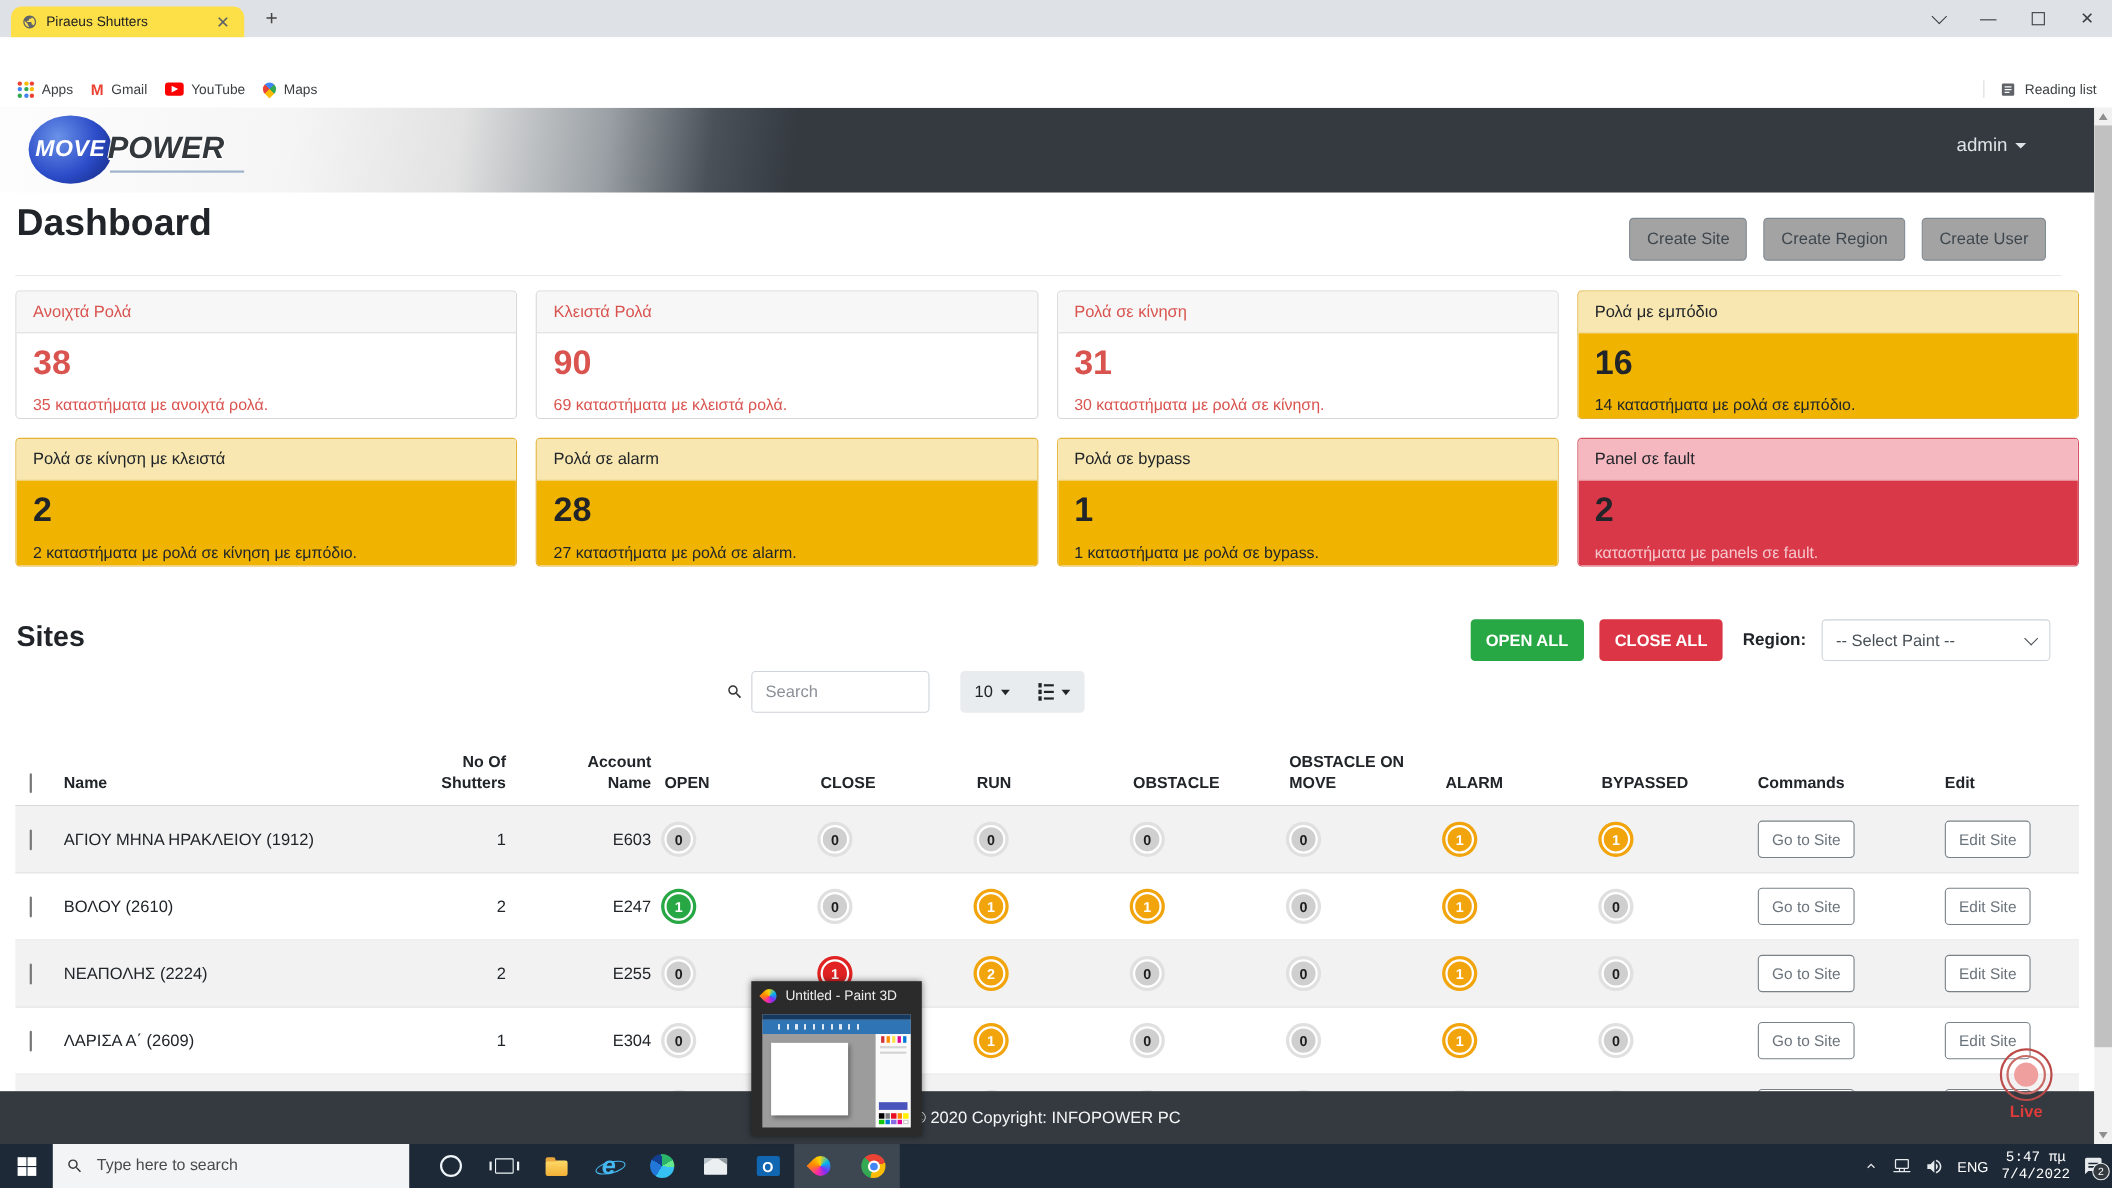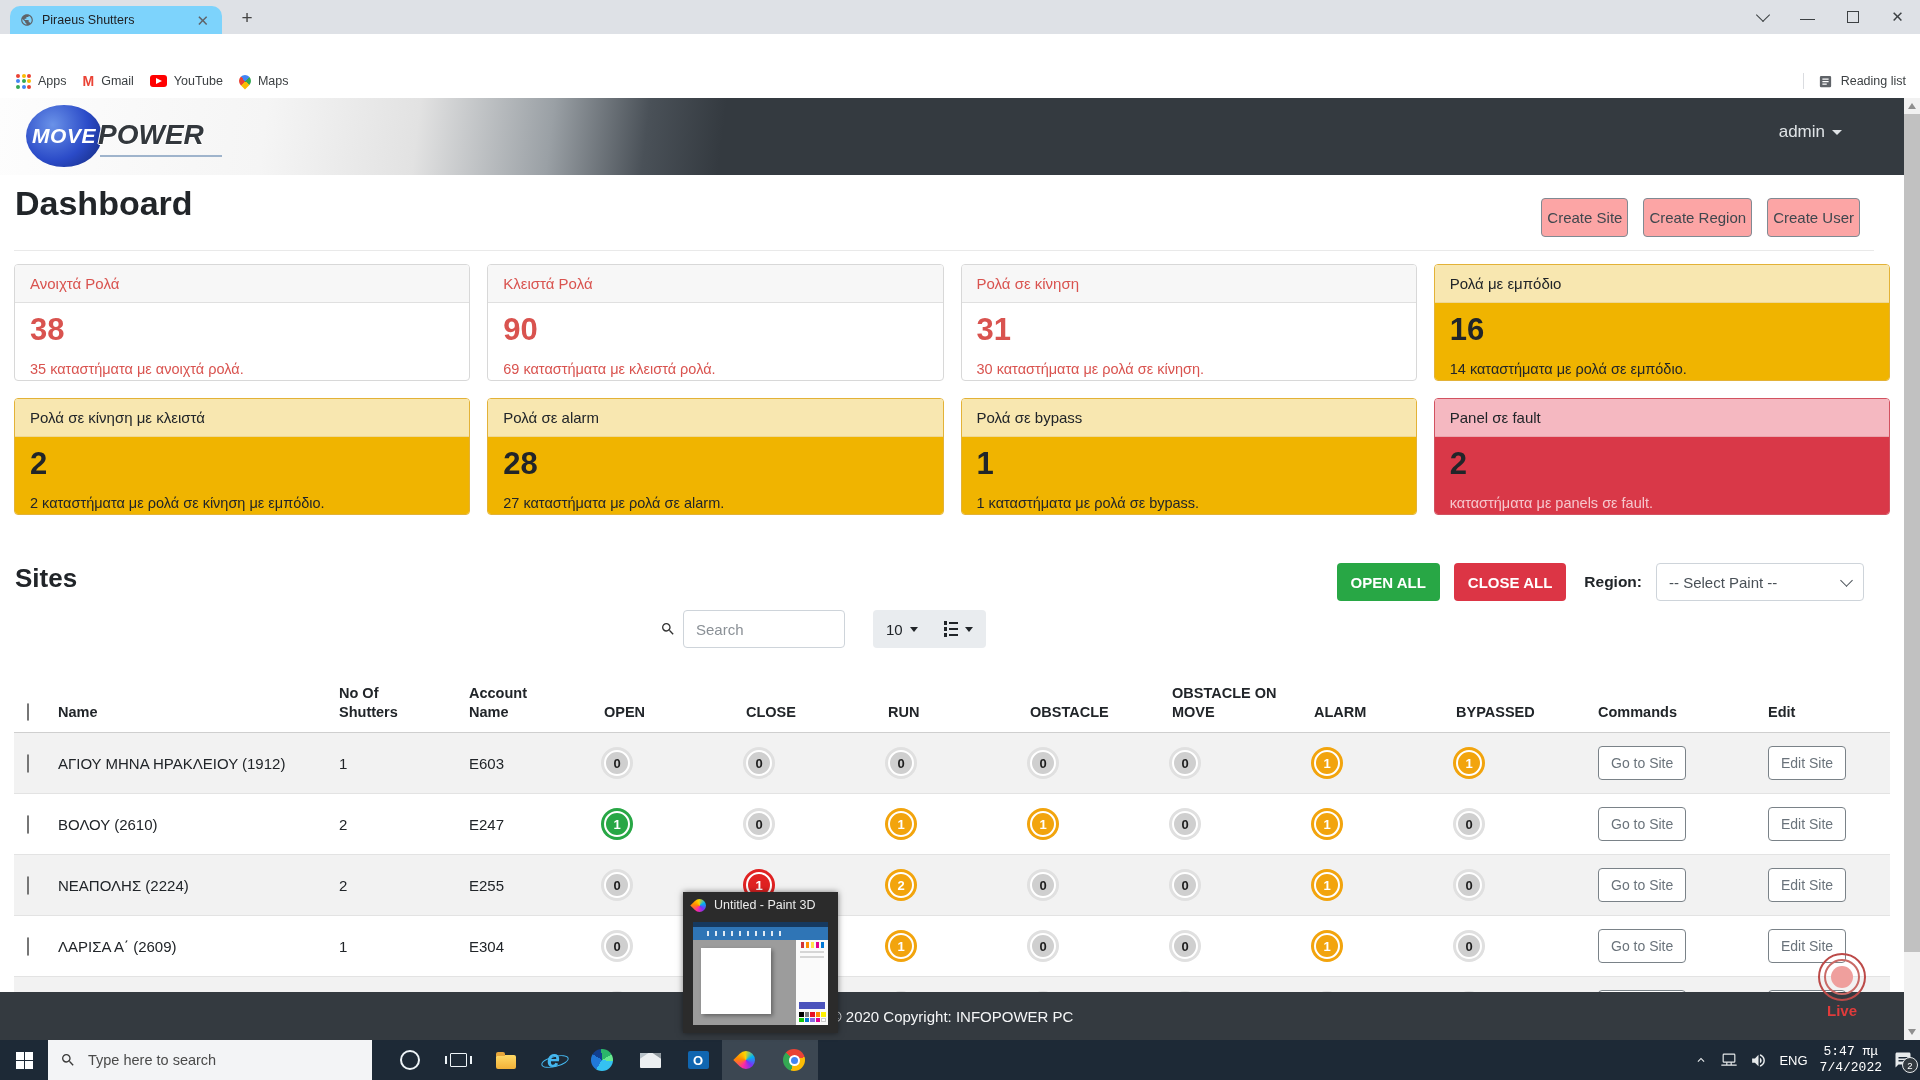--- a/index.html
+++ b/index.html
@@ -2,21 +2,21 @@
 <html><head>
 <meta charset="utf-8">
 <style>
   html,body{margin:0;padding:0;background:#000;}
   .screen{position:relative;width:1920px;height:1080px;overflow:hidden;background:#fff;
     font-family:"Liberation Sans","DejaVu Sans",sans-serif;color:#212529;}
   svg{display:block}
 
   
   .tabstrip{position:absolute;left:0;top:0;width:100%;height:34px;background:#dee1e6;}
-  .tab{position:absolute;left:10px;top:6px;width:212px;height:28px;background:#7dd3fc;border-radius:10px 10px 0 0;
+  .tab{position:absolute;left:10px;top:6px;width:212px;height:28px;background:#fde047;border-radius:10px 10px 0 0;
     display:flex;align-items:center;padding:0 10px;box-sizing:border-box;}
   .tab-title{flex:1;font-size:12.5px;color:#202124;margin-left:8px;white-space:nowrap;overflow:hidden;}
   .tab-close{color:#5f6368;font-size:15px;line-height:1;padding:1px 3px;border-radius:50%;}
   .newtab{position:absolute;left:234px;top:6px;width:26px;height:24px;color:#444;font-size:19px;
     display:flex;align-items:center;justify-content:center;}
   .wincontrols{position:absolute;right:0;top:0;height:34px;display:flex;}
   .winbtn{width:45px;height:34px;display:flex;align-items:center;justify-content:center;color:#3c4043;font-size:15px;}
   .chev{width:9px;height:9px;border-right:1.6px solid #3c4043;border-bottom:1.6px solid #3c4043;transform:rotate(45deg);margin-top:-4px;}
   .restore{width:10px;height:10px;border:1.4px solid #3c4043;}
 
@@ -54,21 +54,21 @@
     display:flex;align-items:center;justify-content:center;}
   .logo-info{color:#fff;font-style:italic;font-weight:bold;font-size:21px;letter-spacing:.5px;}
   .logo-power{position:absolute;left:72px;top:16px;font-style:italic;font-weight:bold;font-size:28px;color:#33383d;
     text-shadow:1px 0 0 #fff,-1px 0 0 #fff,0 1px 0 #fff;}
   .logo-line{position:absolute;left:74px;top:52px;width:122px;height:2px;background:#9fb4cc;}
   .admin{position:absolute;right:62px;top:24px;color:#dfe3e6;font-size:17px;display:flex;align-items:center;gap:7px;}
   .admin-caret{width:0;height:0;border-left:5px solid transparent;border-right:5px solid transparent;border-top:5px solid #dfe3e6;}
 
   .page-title{position:absolute;left:15px;top:86px;font-size:34px;font-weight:600;color:#212529;}
   .top-actions{position:absolute;right:44px;top:100px;display:flex;gap:15px;}
-  .obtn{height:37px;padding:0 5px;border:1px solid #808a93;border-radius:4px;background:#fca5a5;color:#3f474e;
+  .obtn{height:37px;padding:0 15px;border:1px solid #808a93;border-radius:4px;background:#a3a3a3;color:#3f474e;
     font-size:15px;display:flex;align-items:center;}
   .hr{position:absolute;left:14px;right:30px;top:152px;height:1px;background:#e9e9e9;}
 
   .cards{position:absolute;left:14px;top:166px;width:1876px;display:grid;grid-template-columns:repeat(4,1fr);gap:17px;}
   .card{height:117px;border-radius:4px;border:1px solid #d8d8d8;overflow:hidden;background:#fff;display:flex;flex-direction:column;box-sizing:border-box;}
   .card-h{height:37px;min-height:37px;display:flex;align-items:center;padding:0 15px;font-size:15px;background:#f7f7f7;border-bottom:1px solid #e0e0e0;}
   .card-b{flex:1;padding:9px 15px 0;}
   .card-v{font-size:31px;font-weight:bold;line-height:1.15;}
   .card-s{font-size:14.5px;margin-top:13px;}
   .card--white .card-h,.card--white .card-v,.card--white .card-s{color:#d9534f;}
@@ -106,21 +106,21 @@
   
   .table{position:absolute;left:14px;top:569px;width:1876px;}
   .trow{display:grid;grid-template-columns:38px 278px 130px 132px repeat(7,142px) 170px 1fr;align-items:center;
     height:60px;border-bottom:1px solid #e3e3e3;font-size:15px;color:#212529;}
   .trow.striped{background:#f2f2f2;}
   .thead{height:56px;align-items:end;padding-bottom:9px;border-bottom:1px solid #cfcfcf;font-weight:bold;font-size:14.5px;
     white-space:pre-line;line-height:1.35;}
   .c-check{padding-left:13px;}
   .cb{width:16px;height:16px;border:1.5px solid #767676;border-radius:2px;background:#fff;box-sizing:border-box;}
   .c-name{padding-left:6px;}
-  .c-pad{padding-left:9px;}
+  .c-pad{padding-left:9px;text-align:right;}
   .c-badge{padding-left:12px;}
   .badge{display:inline-flex;align-items:center;justify-content:center;width:22px;height:22px;border-radius:50%;
     font-size:13px;font-weight:bold;border:2px solid #fff;}
   .badge--gray{background:#cfcfcf;color:#1d1d1d;box-shadow:0 0 0 3px #e0e0e0;}
   .badge--orange{background:#f2a40d;color:#fff;box-shadow:0 0 0 3px #f2a40d;}
   .badge--green{background:#28a745;color:#fff;box-shadow:0 0 0 3px #28a745;}
   .badge--red{background:#e02222;color:#fff;box-shadow:0 0 0 3px #e02222;}
   .tbtn{display:inline-block;padding:8px 12px;border:1px solid #7a8288;border-radius:4px;color:#6a737b;font-size:14px;background:#fff;margin-left:12px;}
 
   .footer{position:absolute;left:0;top:894px;width:1904px;height:48px;background:#343a40;z-index:5;

